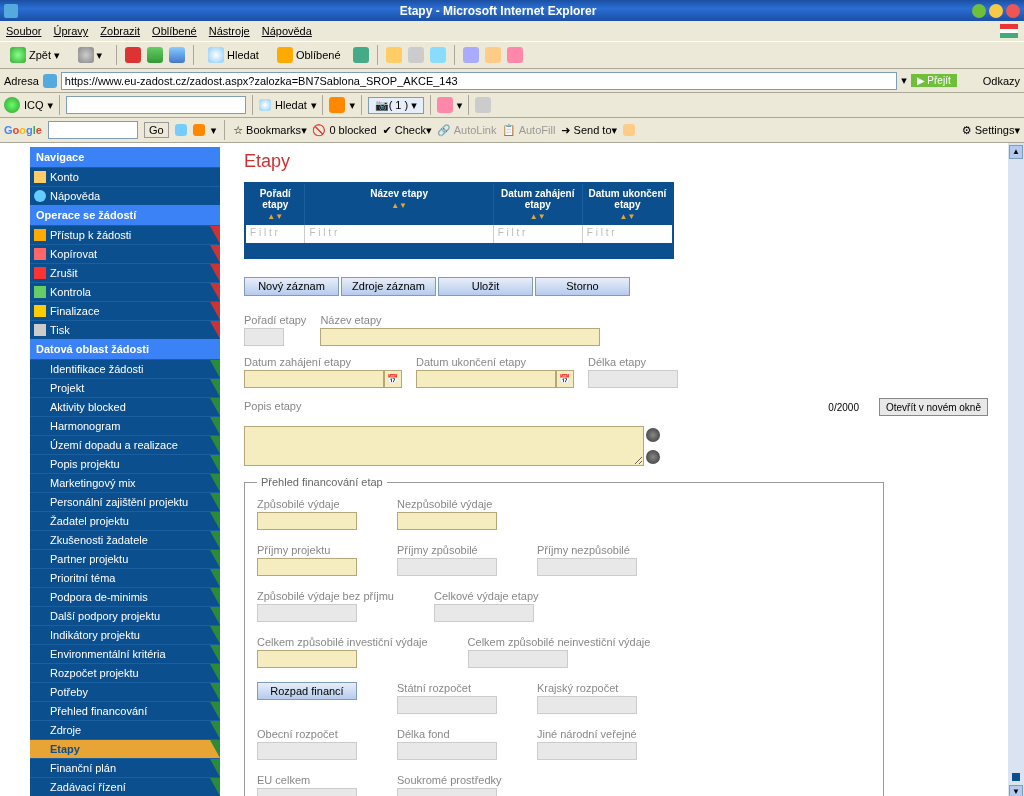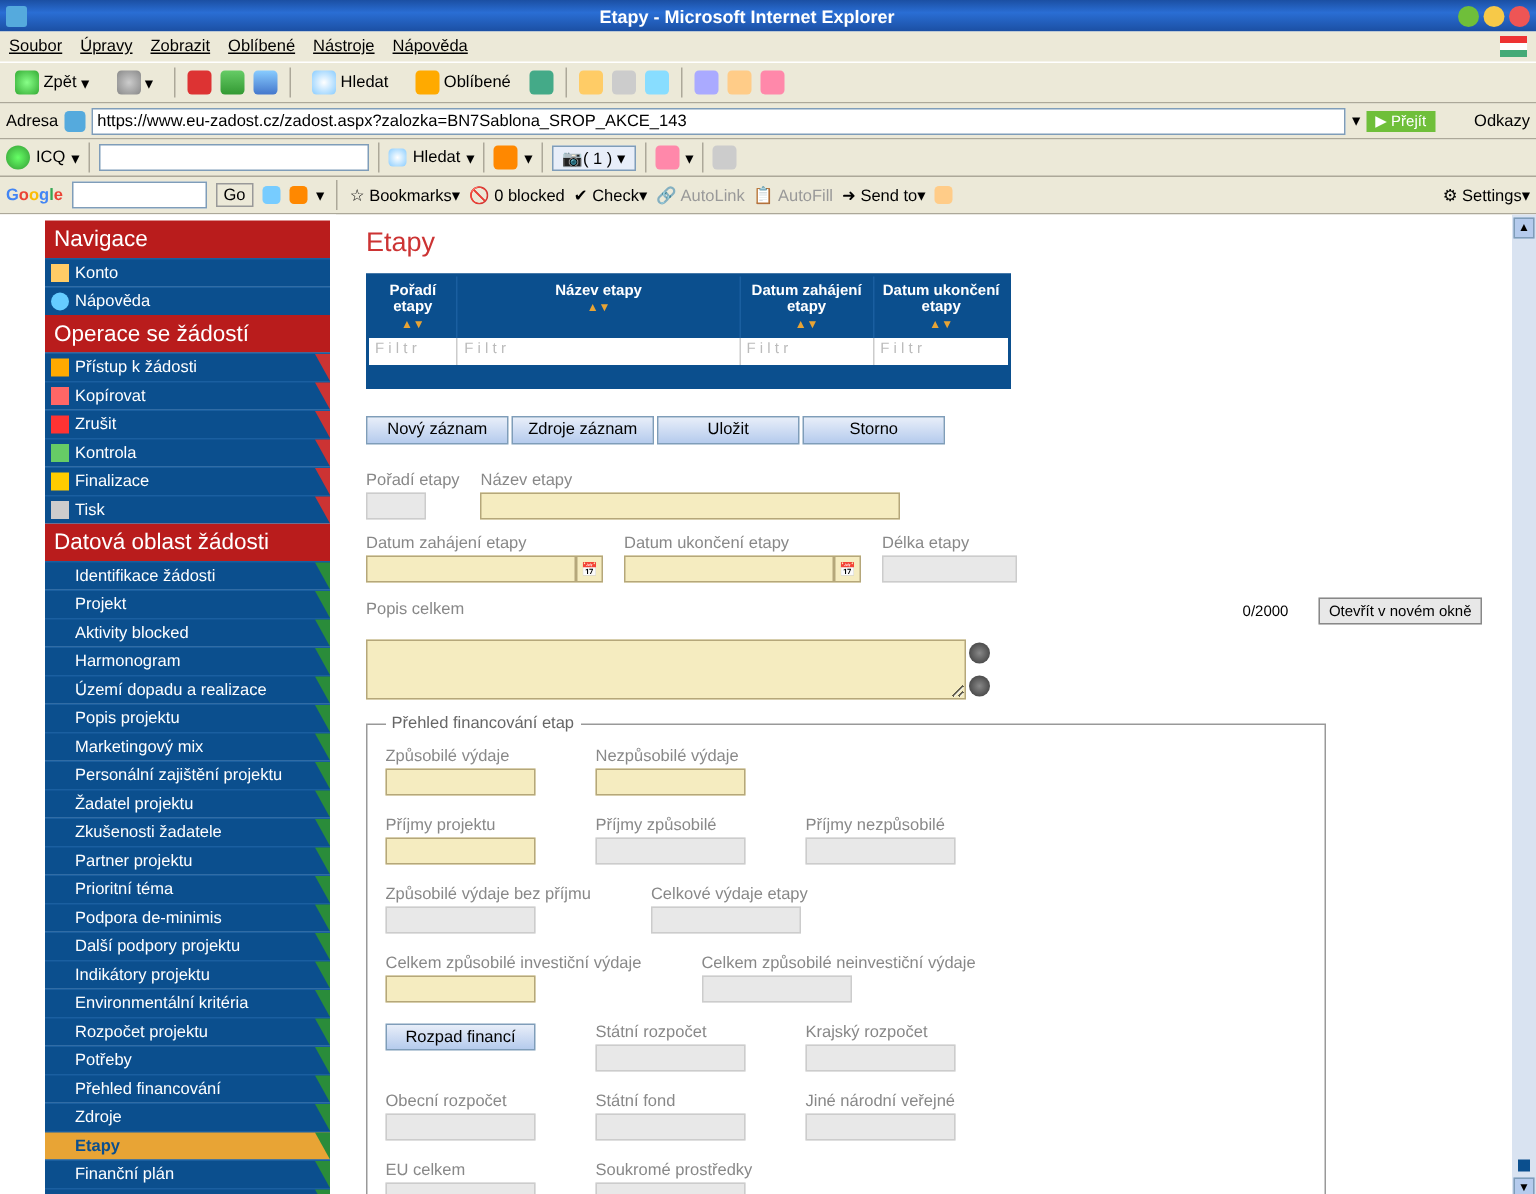--- a/index.html
+++ b/index.html
@@ -28,21 +28,21 @@
   .toolbar2{background:#ece9d8;height:25px;display:flex;align-items:center;padding:0 4px;gap:4px;border-bottom:1px solid #aca899;}
   .toolbar3{background:#ece9d8;height:25px;display:flex;align-items:center;padding:0 4px;gap:6px;border-bottom:1px solid #aca899;}
   .search-box{height:18px;border:1px solid #7f9db9;background:#fff;width:90px;}
   .google-logo{font-weight:bold;}
   .google-logo .g1{color:#4285f4}.google-logo .g2{color:#ea4335}.google-logo .g3{color:#fbbc05}.google-logo .g4{color:#4285f4}.google-logo .g5{color:#34a853}.google-logo .g6{color:#ea4335}
   
   
   .content-area{display:flex;height:658px;background:#fff;position:relative;}
   .left-nav{width:224px;background:#fff;padding:4px 0 0 30px;}
   .nav-box{width:190px;}
-  .nav-header{background:#b91c1c;color:#fff;font-weight:normal;padding:4px 6px;font-size:15px;}
+  .nav-header{background:#3b82f6;color:#fff;font-weight:bold;padding:4px 6px;font-size:11px;}
   .nav-item{background:#0b4f8e;color:#fff;padding:3px 6px 3px 20px;font-size:11px;border-top:1px solid #1a5fa0;position:relative;display:flex;align-items:flex-end;}
   .nav-item .ni-icon{width:12px;height:12px;margin-right:6px;position:absolute;left:4px;}
   .nav-item.indent{padding-left:20px;}
   .nav-item.active{background:#e8a435;color:#0b4f8e;font-weight:bold;}
   .nav-item .tri{position:absolute;right:0;top:0;width:0;height:0;border-style:solid;border-width:0 10px 18px 0;border-color:transparent #2a8c3a transparent transparent;}
   .nav-item .tri.red{border-color:transparent #c33 transparent transparent;}
   
   .main-panel{flex:1;padding:8px 20px;overflow-y:auto;position:relative;}
   .page-title{color:#c33;font-size:18px;font-weight:normal;margin-bottom:10px;}
   
@@ -376,21 +376,21 @@
           <span class="cal-btn">📅</span>
         </div>
       </div>
       <div class="form-group">
         <span class="form-label">Délka etapy</span>
         <input class="inp gray w90" style="">
       </div>
     </div>
 
     <div class="form-row" style="align-items:center;">
-      <span class="form-label" style="width:80px;">Popis celkem</span>
+      <span class="form-label" style="width:80px;">Popis etapy</span>
       <div style="flex:1"></div>
       <span style="font-size:10px;margin-right:6px;">0/2000</span>
       <button class="open-btn">Otevřít v novém okně</button>
     </div>
     <div class="textarea-wrap">
       <textarea class="textarea" style=""></textarea>
       <div class="ta-scroll">
         <div class="scroll-knob"></div>
         <div class="scroll-knob"></div>
       </div>
@@ -455,21 +455,21 @@
             <span class="form-label">Krajský rozpočet</span>
             <input class="inp gray w100" style="">
           </div>
       </div>
       <div class="fs-row">
         <div class="form-group">
             <span class="form-label">Obecní rozpočet</span>
             <input class="inp gray w100" style="">
           </div>
         <div class="form-group">
-            <span class="form-label">Státní fond</span>
+            <span class="form-label">Délka fond</span>
             <input class="inp gray w100" style="">
           </div>
         <div class="form-group">
             <span class="form-label">Jiné národní veřejné</span>
             <input class="inp gray w100" style="">
           </div>
       </div>
       <div class="fs-row">
         <div class="form-group">
             <span class="form-label">EU celkem</span>

